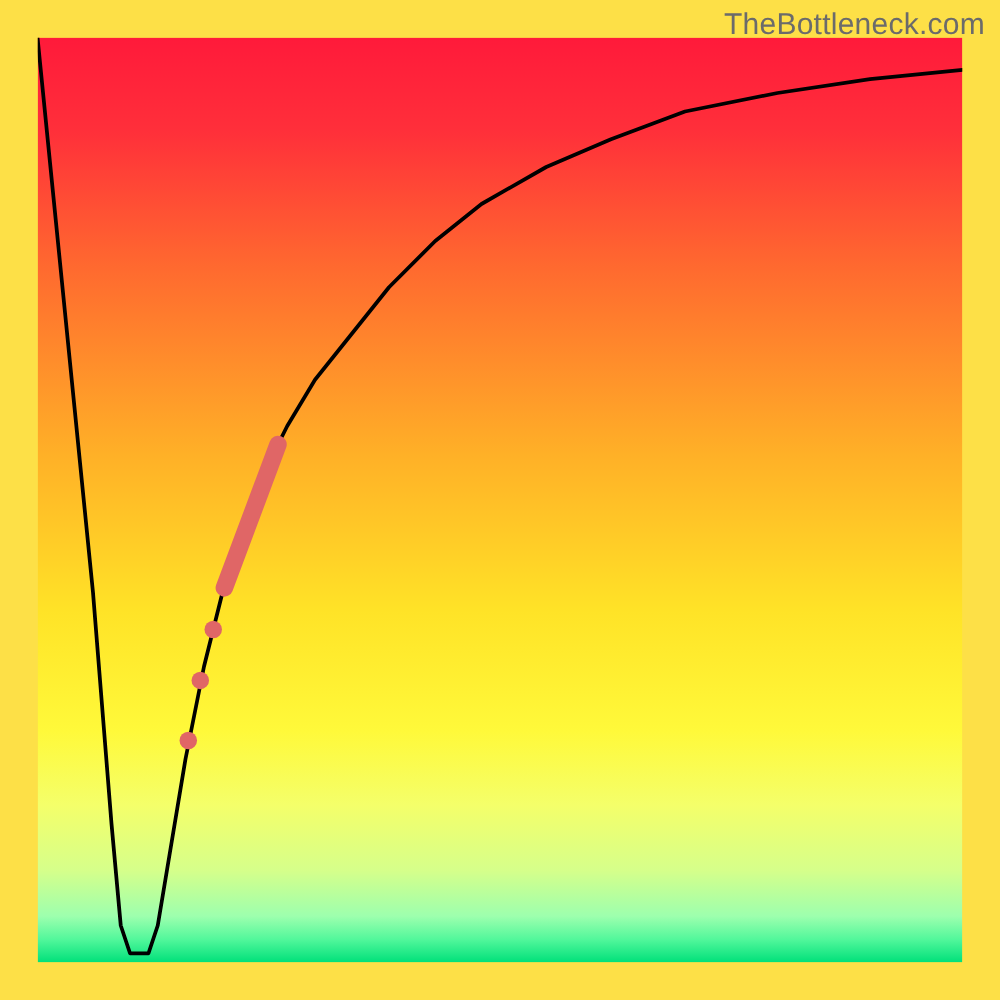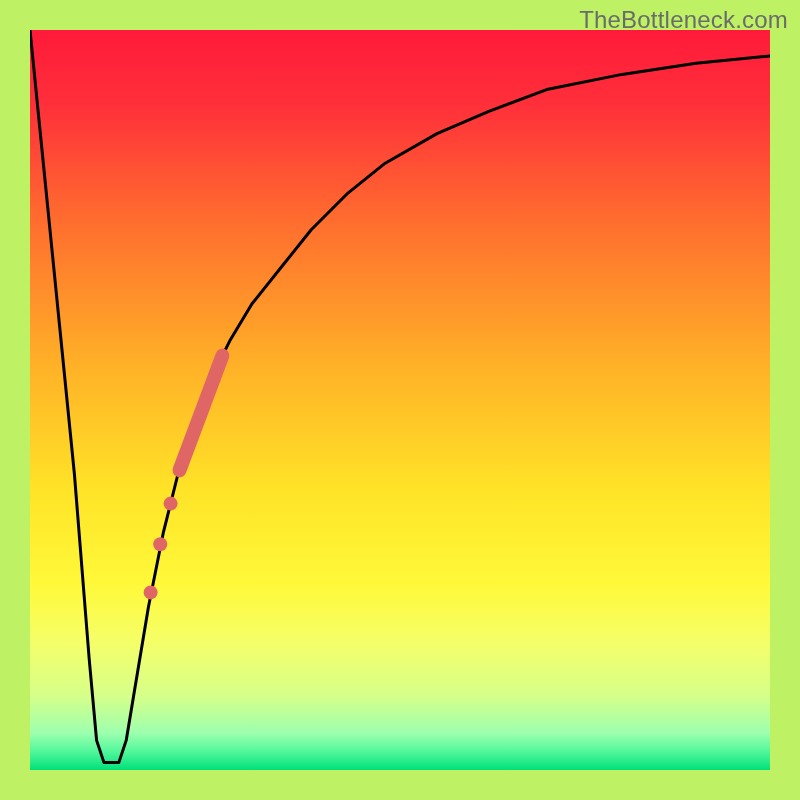--- a/index.html
+++ b/index.html
@@ -8,21 +8,21 @@
     width: 800px;
     height: 800px;
     overflow: hidden;
     background: #000;
     font-family: Arial, Helvetica, sans-serif;
   }
   .frame {
     position: absolute;
     left: 0; top: 0;
     width: 800px; height: 800px;
-    background: #bef264;
+    background: #fde047;
   }
   .plot {
     position: absolute;
     left: 30px;
     top: 30px;
     width: 740px;
     height: 740px;
     overflow: hidden;
   }
   .watermark {

